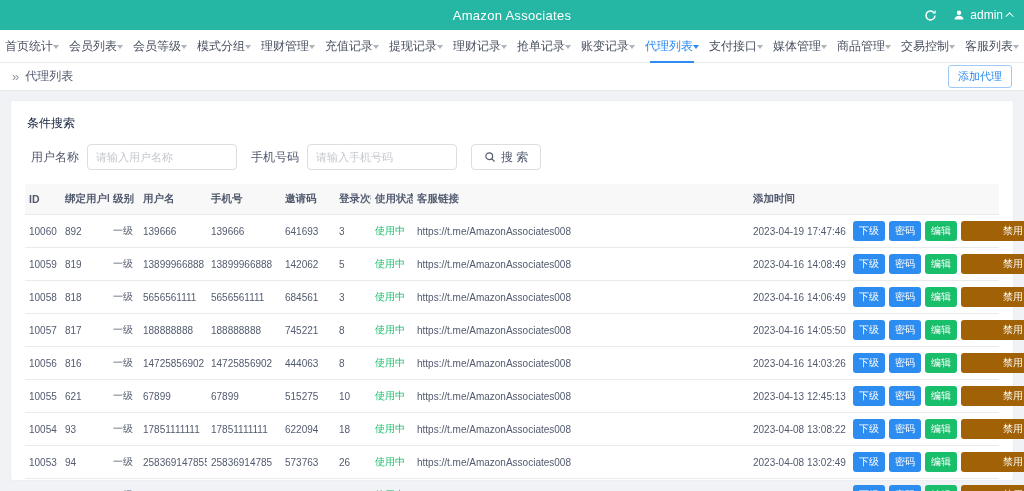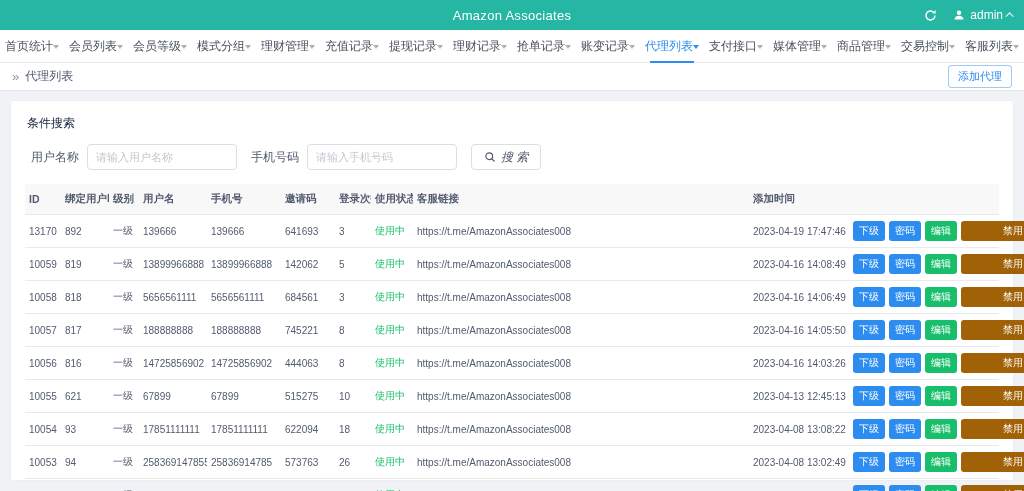--- a/index.html
+++ b/index.html
@@ -29,21 +29,21 @@
 
   
   .content { padding:10px; height:calc(100% - 90px); }
   .card { background:#fff; border-radius:3px; height:100%; padding:12px 14px; border:1px solid #ebeef2; }
 
   .search-title { font-size:12px; color:#17233d; margin:2px 0 12px 2px; }
   .search-row { display:flex; align-items:center; gap:8px; margin-bottom:14px; }
   .field-label { font-size:12px; color:#515a6e; margin-left:6px; }
   .search-input { width:150px; height:26px; border:1px solid #dcdee2; border-radius:4px; padding:0 8px; font-size:11px; color:#515a6e; outline:none; font-family:inherit; }
   .search-input::placeholder { color:#c5c8ce; }
-  .search-btn { height:26px; display:inline-flex; align-items:center; gap:5px; background:#fff; border:1px solid #dcdee2; border-radius:4px; padding:0 12px; font-size:12px; color:#515a6e; cursor:pointer; margin-left:6px; font-family:inherit;font-style:italic; }
+  .search-btn { height:26px; display:inline-flex; align-items:center; gap:5px; background:#fff; border:1px solid #dcdee2; border-radius:4px; padding:0 12px; font-size:12px; color:#515a6e; cursor:pointer; margin-left:6px; font-family:inherit; }
 
   
   table { width:100%; border-collapse:collapse; table-layout:fixed; margin-top:4px; }
   th { background:#f8f8f9; color:#515a6e; font-weight:700; font-size:10.5px; text-align:left; padding:8px 4px; border-bottom:1px solid #e8eaec; white-space:nowrap; overflow:hidden; }
   td { font-size:10px; color:#515a6e; padding:6px 4px; border-bottom:1px solid #e8eaec; white-space:nowrap; overflow:hidden; }
   td.status { color:#19be6b; }
   td.actions { overflow:visible; }
   .act { border:none; border-radius:3px; color:#fff; font-size:10px; padding:3px 6px; margin-right:4px; cursor:pointer; font-family:inherit; }
   .btn-blue { background:#2d8cf0; }
   .btn-green { background:#19be6b; }
@@ -188,21 +188,21 @@
             <th>邀请码</th>
             <th>登录次数</th>
             <th>使用状态</th>
             <th>客服链接</th>
             <th>添加时间</th>
             <th></th>
           </tr>
         </thead>
       <tbody>
           <tr>
-            <td>13170</td>
+            <td>10060</td>
             <td>892</td>
             <td>一级</td>
             <td>139666</td>
             <td>139666</td>
             <td>641693</td>
             <td>3</td>
             <td class="status">使用中</td>
             <td>https://t.me/AmazonAssociates008</td>
             <td>2023-04-19 17:47:46</td>
             <td class="actions"><button class="act btn-blue">下级</button><button class="act btn-blue">密码</button><button class="act btn-green">编辑</button><button class="act btn-yellow">禁用</button></td>

